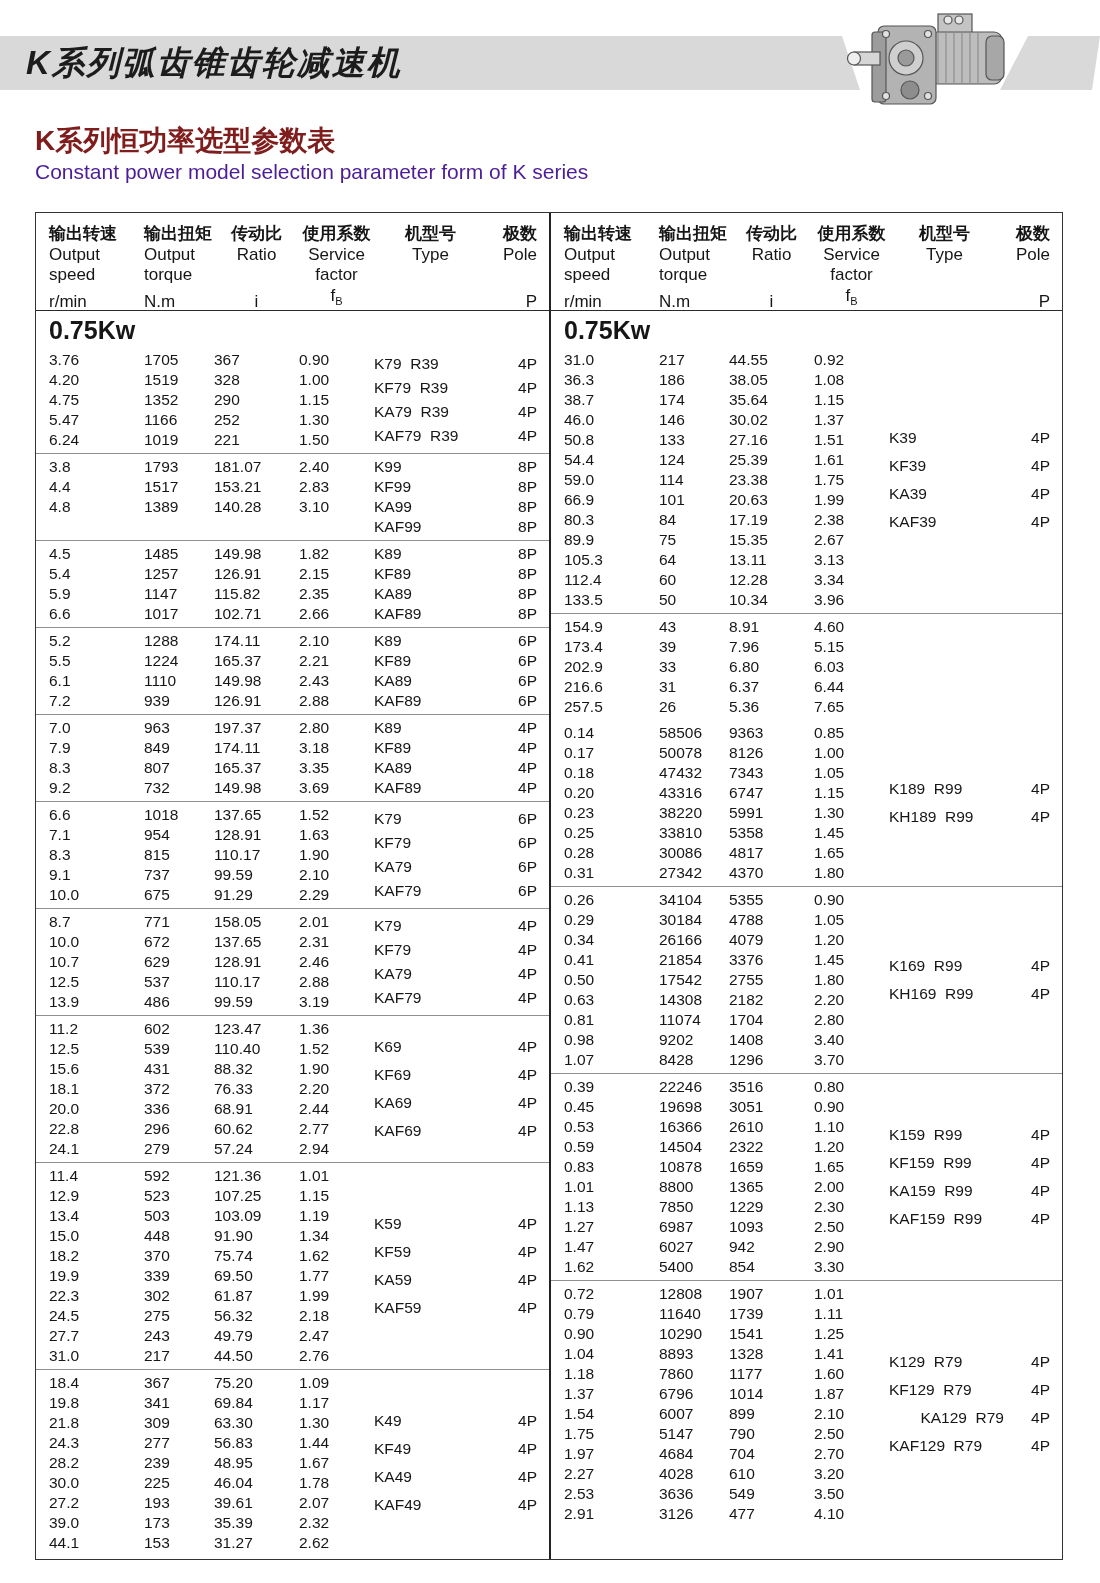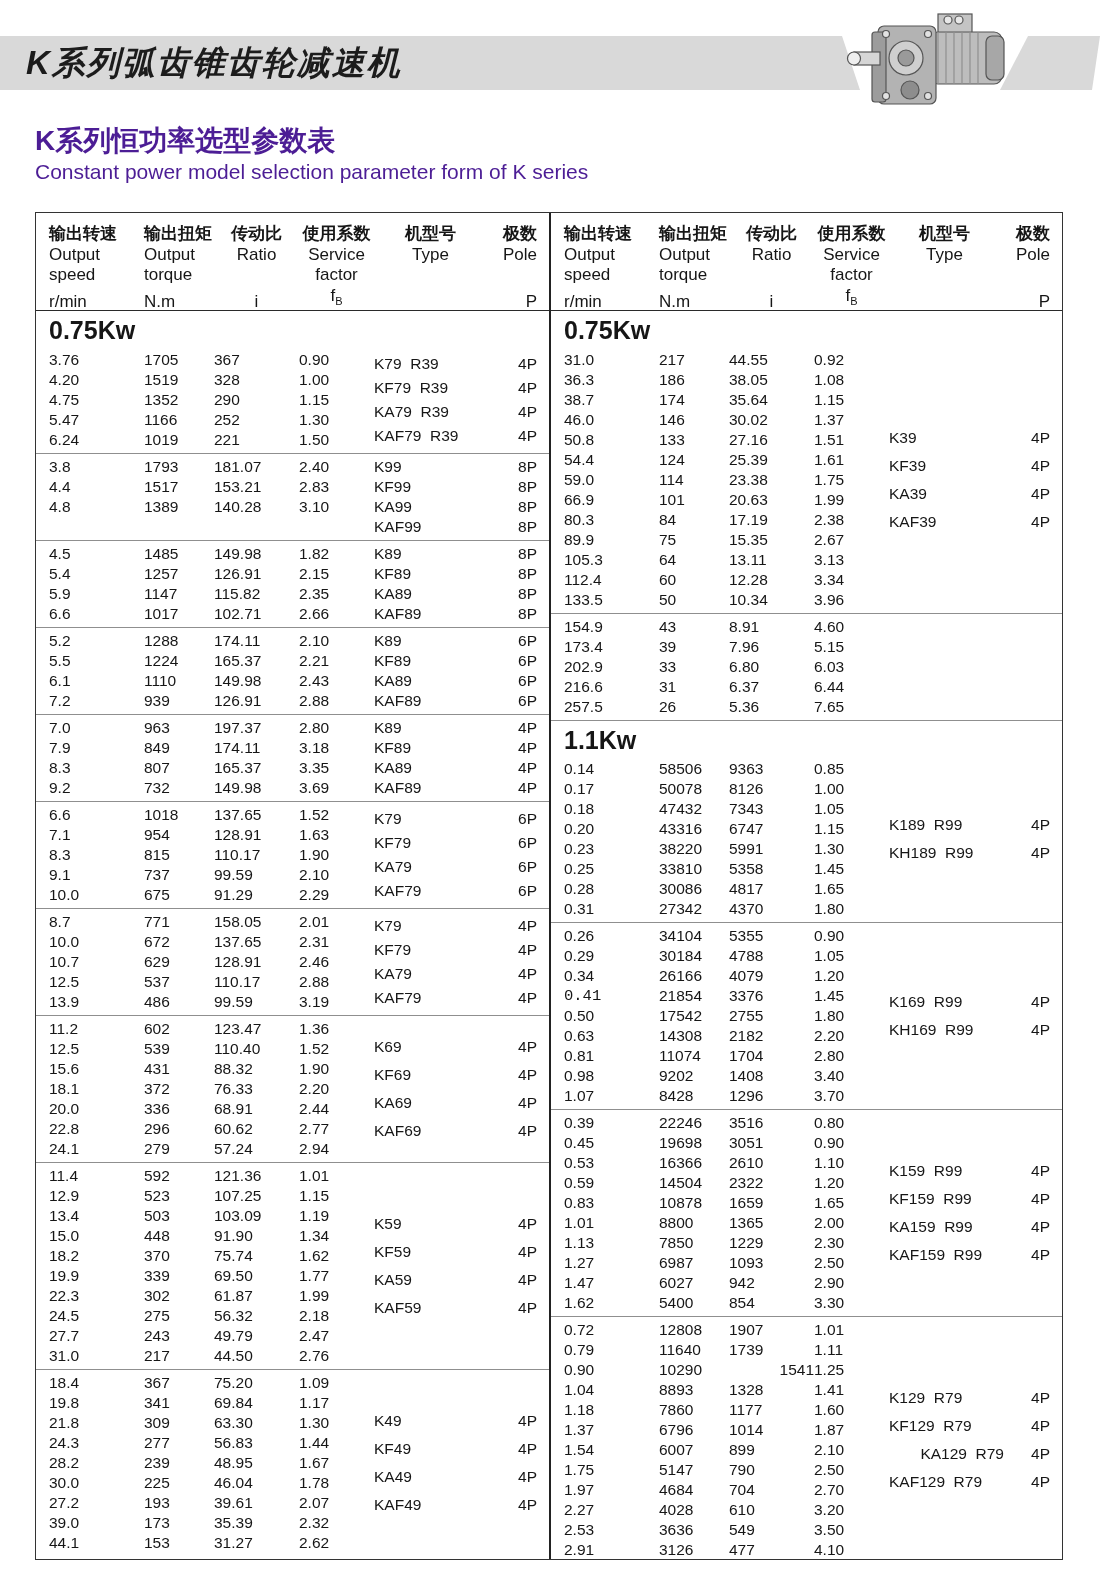--- a/index.html
+++ b/index.html
@@ -9,21 +9,21 @@
   
   .band{position:absolute;top:36px;left:0;width:860px;height:54px;background:#d9d9d9;
         clip-path:polygon(0 0,842px 0,860px 100%,0 100%);}
   .band-right{position:absolute;top:36px;left:1000px;width:100px;height:54px;background:#d9d9d9;
         clip-path:polygon(28px 0,100px 0,92px 100%,0 100%);}
   .band-title{position:absolute;top:36px;left:26px;height:54px;line-height:54px;
         font-size:33px;font-weight:bold;font-style:italic;letter-spacing:2px;color:#1c1c1c;}
   .motor{position:absolute;top:6px;left:842px;width:180px;height:112px;}
 
   
-  .title-zh{position:absolute;top:122px;left:35px;font-size:28px;font-weight:bold;color:#4c1d95;}
+  .title-zh{position:absolute;top:122px;left:35px;font-size:28px;font-weight:bold;color:#7f1d1d;}
   .title-en{position:absolute;top:160px;left:35px;font-size:21px;color:#4c1d95;}
 
   
   .ptable{position:absolute;top:212px;left:35px;width:1028px;height:1348px;
           border:1.5px solid #333;box-sizing:border-box;display:flex;}
   .half{width:50%;box-sizing:border-box;display:flex;flex-direction:column;}
   .half.right{border-left:2px solid #222;}
 
   .thead{display:grid;grid-template-columns:95px 70px 85px 75px 1fr 50px;
          padding:9px 12px 5px 13px;border-bottom:1.5px solid #2a2a2a;
@@ -540,21 +540,20 @@
         <div class="cell" style="grid-area: 3 / 4;">6.03</div>
         <div class="cell" style="grid-area: 4 / 1;">216.6</div>
         <div class="cell" style="grid-area: 4 / 2;">31</div>
         <div class="cell" style="grid-area: 4 / 3;">6.37</div>
         <div class="cell" style="grid-area: 4 / 4;">6.44</div>
         <div class="cell" style="grid-area: 5 / 1;">257.5</div>
         <div class="cell" style="grid-area: 5 / 2;">26</div>
         <div class="cell" style="grid-area: 5 / 3;">5.36</div>
         <div class="cell" style="grid-area: 5 / 4;">7.65</div>
       </div>
-      <div class="power rule-top">1.1Kw</div>
       <div class="group">
         <div class="cell" style="grid-area: 1 / 1;">0.14</div>
         <div class="cell" style="grid-area: 1 / 2;">58506</div>
         <div class="cell" style="grid-area: 1 / 3;">9363</div>
         <div class="cell" style="grid-area: 1 / 4;">0.85</div>
         <div class="cell" style="grid-area: 2 / 1;">0.17</div>
         <div class="cell" style="grid-area: 2 / 2;">50078</div>
         <div class="cell" style="grid-area: 2 / 3;">8126</div>
         <div class="cell" style="grid-area: 2 / 4;">1.00</div>
         <div class="cell" style="grid-area: 3 / 1;">0.18</div>
@@ -592,21 +591,21 @@
         <div class="cell" style="grid-area: 1 / 3;">5355</div>
         <div class="cell" style="grid-area: 1 / 4;">0.90</div>
         <div class="cell" style="grid-area: 2 / 1;">0.29</div>
         <div class="cell" style="grid-area: 2 / 2;">30184</div>
         <div class="cell" style="grid-area: 2 / 3;">4788</div>
         <div class="cell" style="grid-area: 2 / 4;">1.05</div>
         <div class="cell" style="grid-area: 3 / 1;">0.34</div>
         <div class="cell" style="grid-area: 3 / 2;">26166</div>
         <div class="cell" style="grid-area: 3 / 3;">4079</div>
         <div class="cell" style="grid-area: 3 / 4;">1.20</div>
-        <div class="cell" style="grid-area: 4 / 1; font-family: Liberation Mono, monospace;">0.41</div>
+        <div class="cell" style="grid-area: 4 / 1;">0.41</div>
         <div class="cell" style="grid-area: 4 / 2;">21854</div>
         <div class="cell" style="grid-area: 4 / 3;">3376</div>
         <div class="cell" style="grid-area: 4 / 4;">1.45</div>
         <div class="cell" style="grid-area: 5 / 1;">0.50</div>
         <div class="cell" style="grid-area: 5 / 2;">17542</div>
         <div class="cell" style="grid-area: 5 / 3;">2755</div>
         <div class="cell" style="grid-area: 5 / 4;">1.80</div>
         <div class="cell" style="grid-area: 6 / 1;">0.63</div>
         <div class="cell" style="grid-area: 6 / 2;">14308</div>
         <div class="cell" style="grid-area: 6 / 3;">2182</div>
@@ -680,21 +679,21 @@
         <div class="cell" style="grid-area: 1 / 1;">0.72</div>
         <div class="cell" style="grid-area: 1 / 2;">12808</div>
         <div class="cell" style="grid-area: 1 / 3;">1907</div>
         <div class="cell" style="grid-area: 1 / 4;">1.01</div>
         <div class="cell" style="grid-area: 2 / 1;">0.79</div>
         <div class="cell" style="grid-area: 2 / 2;">11640</div>
         <div class="cell" style="grid-area: 2 / 3;">1739</div>
         <div class="cell" style="grid-area: 2 / 4;">1.11</div>
         <div class="cell" style="grid-area: 3 / 1;">0.90</div>
         <div class="cell" style="grid-area: 3 / 2;">10290</div>
-        <div class="cell" style="grid-area: 3 / 3; text-align: right;">1541</div>
+        <div class="cell" style="grid-area: 3 / 3;">1541</div>
         <div class="cell" style="grid-area: 3 / 4;">1.25</div>
         <div class="cell" style="grid-area: 4 / 1;">1.04</div>
         <div class="cell" style="grid-area: 4 / 2;">8893</div>
         <div class="cell" style="grid-area: 4 / 3;">1328</div>
         <div class="cell" style="grid-area: 4 / 4;">1.41</div>
         <div class="cell" style="grid-area: 5 / 1;">1.18</div>
         <div class="cell" style="grid-area: 5 / 2;">7860</div>
         <div class="cell" style="grid-area: 5 / 3;">1177</div>
         <div class="cell" style="grid-area: 5 / 4;">1.60</div>
         <div class="cell" style="grid-area: 6 / 1;">1.37</div>

